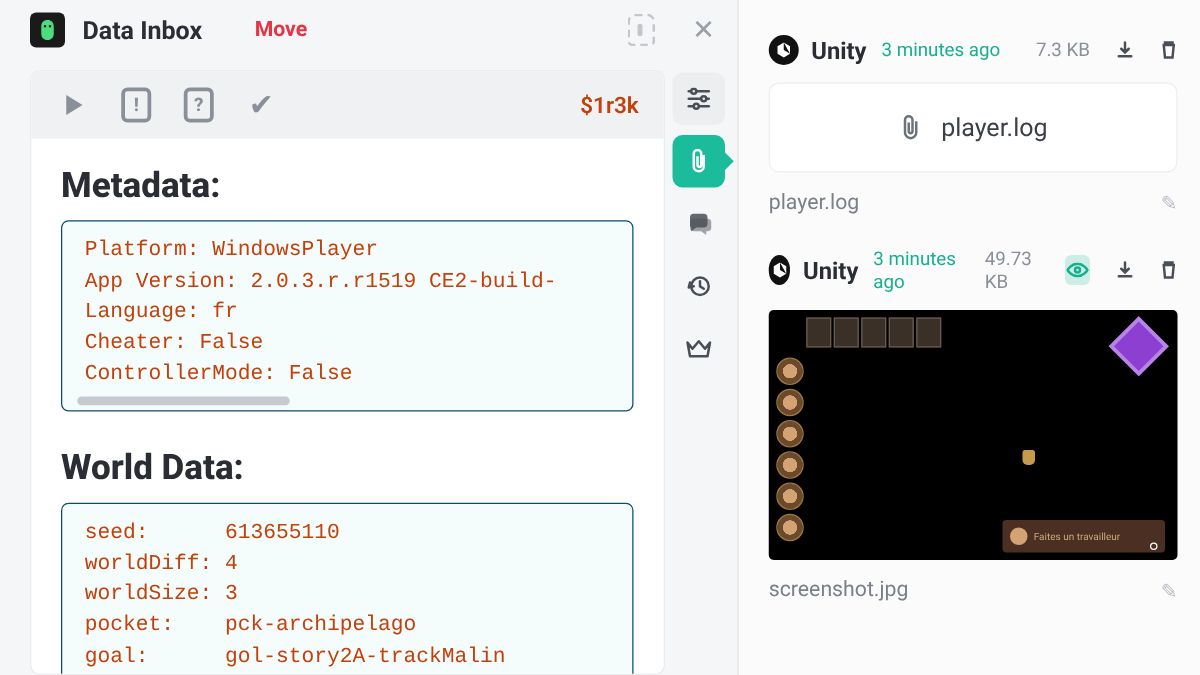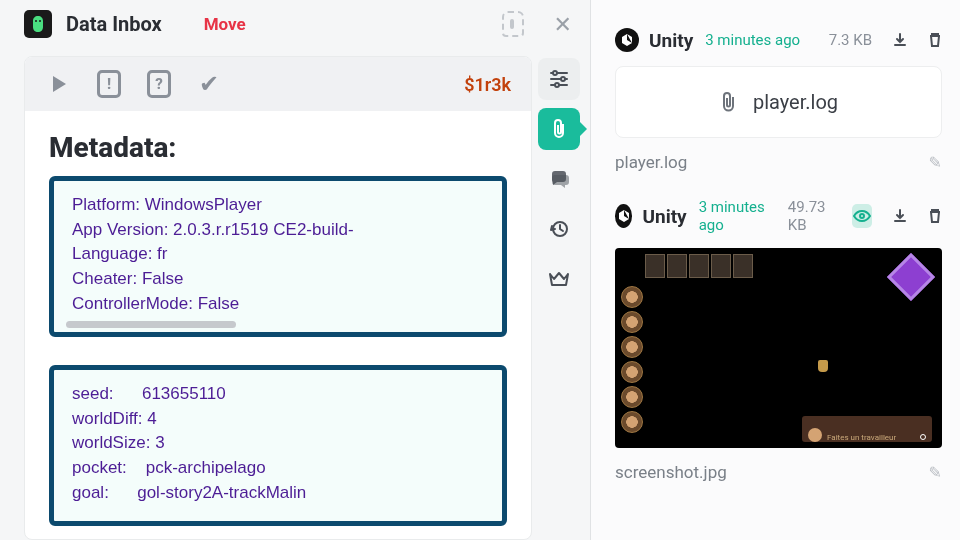--- a/index.html
+++ b/index.html
@@ -167,27 +167,27 @@
   .card-body::-webkit-scrollbar-thumb{background:#c6c9cd;border-radius:5px;}
 
   h2.section-title{
     font-size:28px;
     font-weight:800;
     color:#2a2d33;
     margin-bottom:12px;
   }
   pre.codebox{
     background:#f4fdfb;
-    border:5px solid #0c4a6e;
+    border:1px solid #0c4a6e;
     border-radius:6px;
     padding:12px 18px 16px 18px;
-    font-family: Liberation Sans, sans-serif;
+    font-family: Liberation Mono, monospace;
     font-size:17px;
     line-height:1.45;
-    color:#4c1d95;
+    color:#c2410c;
     white-space: pre;
     overflow-x: hidden;
     margin-bottom:28px;
     position:relative;
   }
   .hscroll-thumb{
     position:absolute;
     left:12px;
     bottom:4px;
     width:170px;
@@ -270,21 +270,21 @@
     width:34px;height:34px;background:#8d3fd1;
     transform:rotate(45deg);border:3px solid #b685e6;
   }
   .shield{
     position:absolute;top:56%;left:62%;
     width:10px;height:12px;background:#c59a4a;border-radius:2px 2px 4px 4px;
   }
   .bottombar{
     position:absolute;bottom:6px;right:10px;
     width:130px;height:26px;background:#4a2f22;border-radius:3px;
-    display:flex;align-items:flex-end;padding:0 6px;gap:5px;
+    display:flex;align-items:center;padding:0 6px;gap:5px;
   }
   .bbicon{width:14px;height:14px;border-radius:50%;background:#d4a373;}
   .bbtext{color:#c9a87a;font-size:8px;}
   .bbdot{position:absolute;bottom:8px;right:16px;width:6px;height:6px;border-radius:50%;border:1px solid #fff;}
 
   svg { display:block; }
 </style>
 </head>
 <body>
 
@@ -361,20 +361,21 @@
     </div>
 
     <div class="card-body">
       <h2 class="section-title">Metadata:</h2>
       <pre class="codebox">Platform: WindowsPlayer
 App Version: 2.0.3.r.r1519 CE2-build-
 Language: fr
 Cheater: False
 ControllerMode: False<div class="hscroll-thumb"></div></pre>
 
+      <h2 class="section-title">World Data:</h2>
       <pre class="codebox" style="margin-bottom:0">seed:      613655110
 worldDiff: 4
 worldSize: 3
 pocket:    pck-archipelago
 goal:      gol-story2A-trackMalin</pre>
     </div>
   </div>
 </div>
 
 <div class="right-pane">

